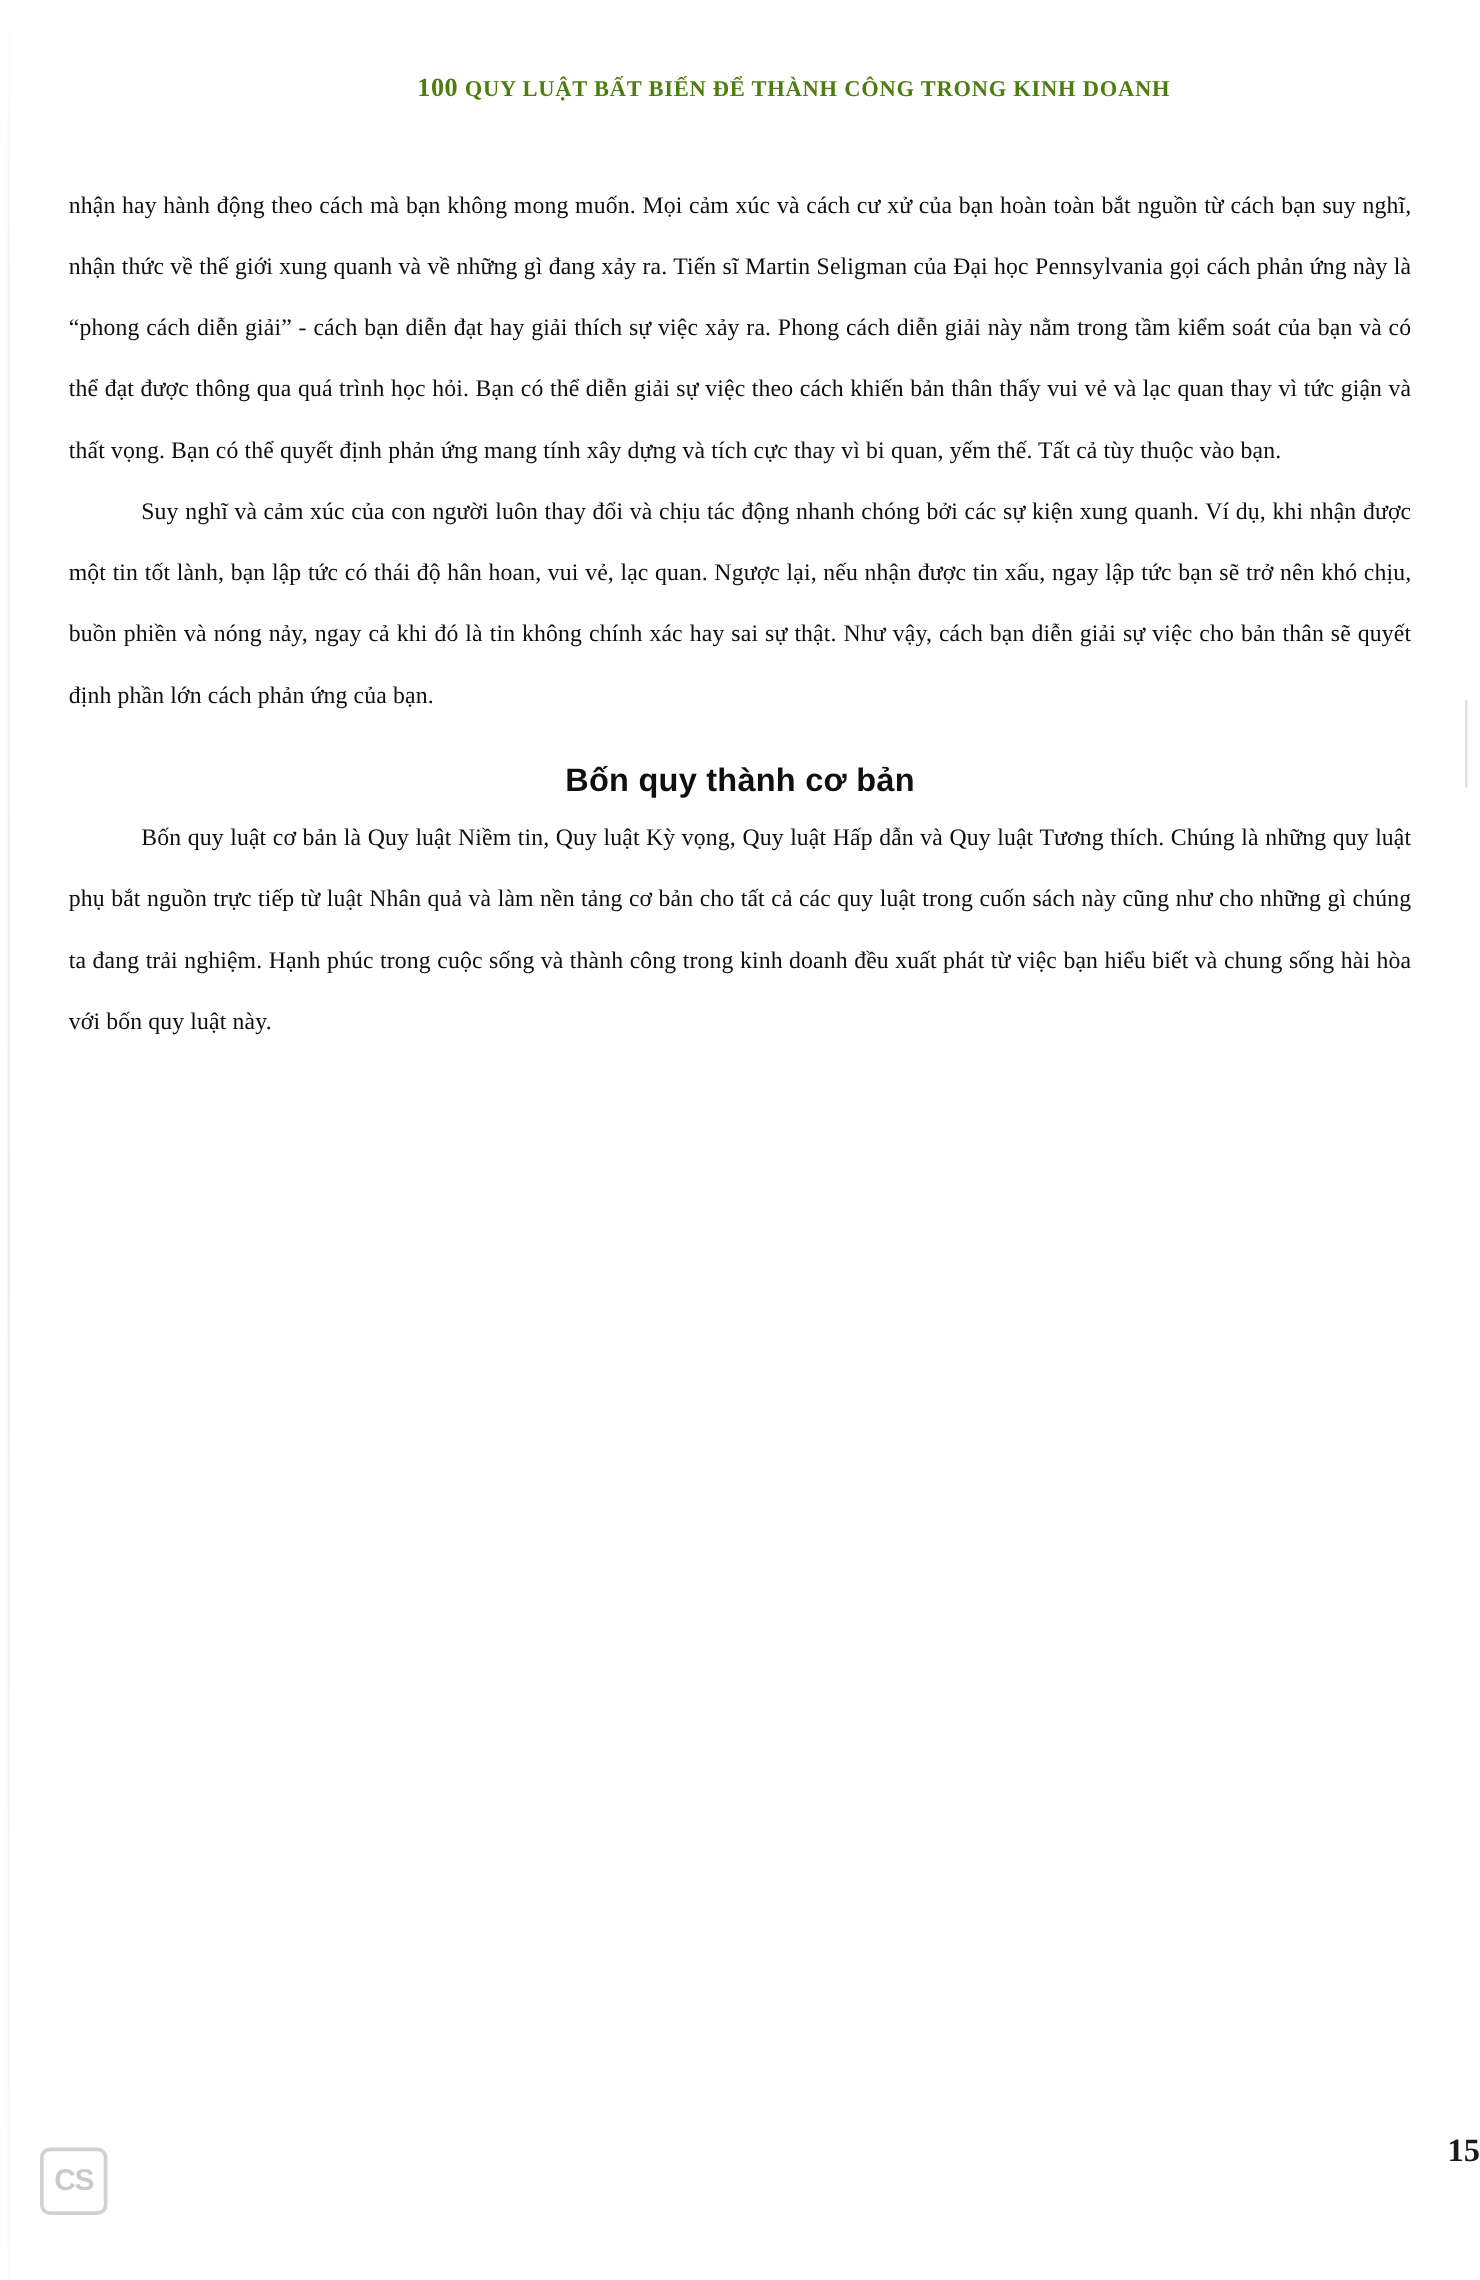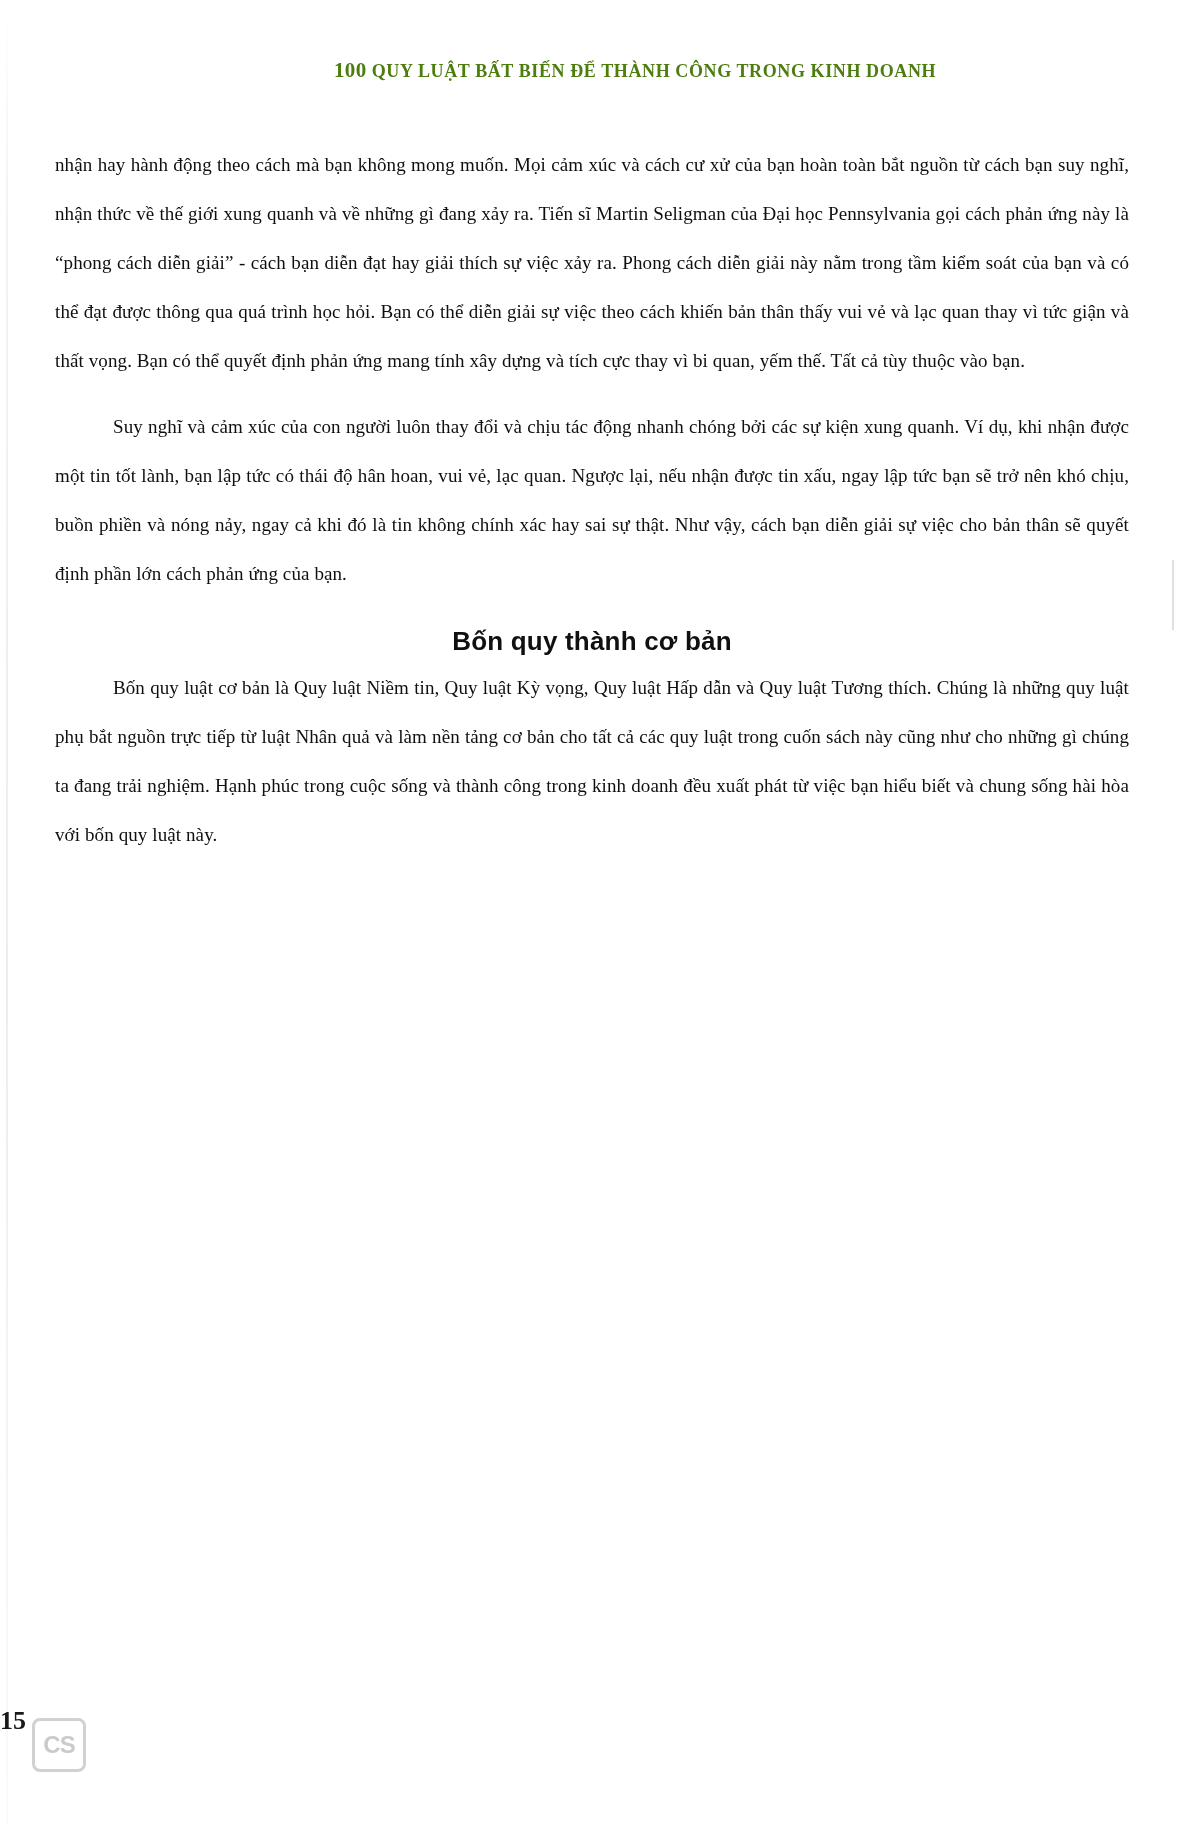--- a/index.html
+++ b/index.html
@@ -68,42 +68,42 @@
   p.para {
     margin: 0 0 0 0;
     font-size: 19px;
     line-height: 49px;
     text-align: justify;
     text-justify: inter-word;
     color: #0f0f0f;
     letter-spacing: 0.1px;
   }
   p.para + p.para {
-    margin-top: 17px;
+    margin-top: 0;
   }
   p.indent {
     text-indent: 58px;
   }
 
   h2.subhead {
     margin: 28px 0 6px 0;
     text-align: center;
     font-family: "Liberation Sans", sans-serif;
     font-weight: 700;
     font-size: 26px;
     letter-spacing: 0.2px;
     color: #101010;
   }
 
   .page-number {
     position: absolute;
     left: 0;
     width: 100%;
     top: 1706px;
-    text-align: left;
+    text-align: right;
     font-family: "Liberation Serif", serif;
     font-size: 26px;
     font-weight: 700;
     color: #1a1a1a;
   }
 
   
   .watermark {
     position: absolute;
     left: 32px;

